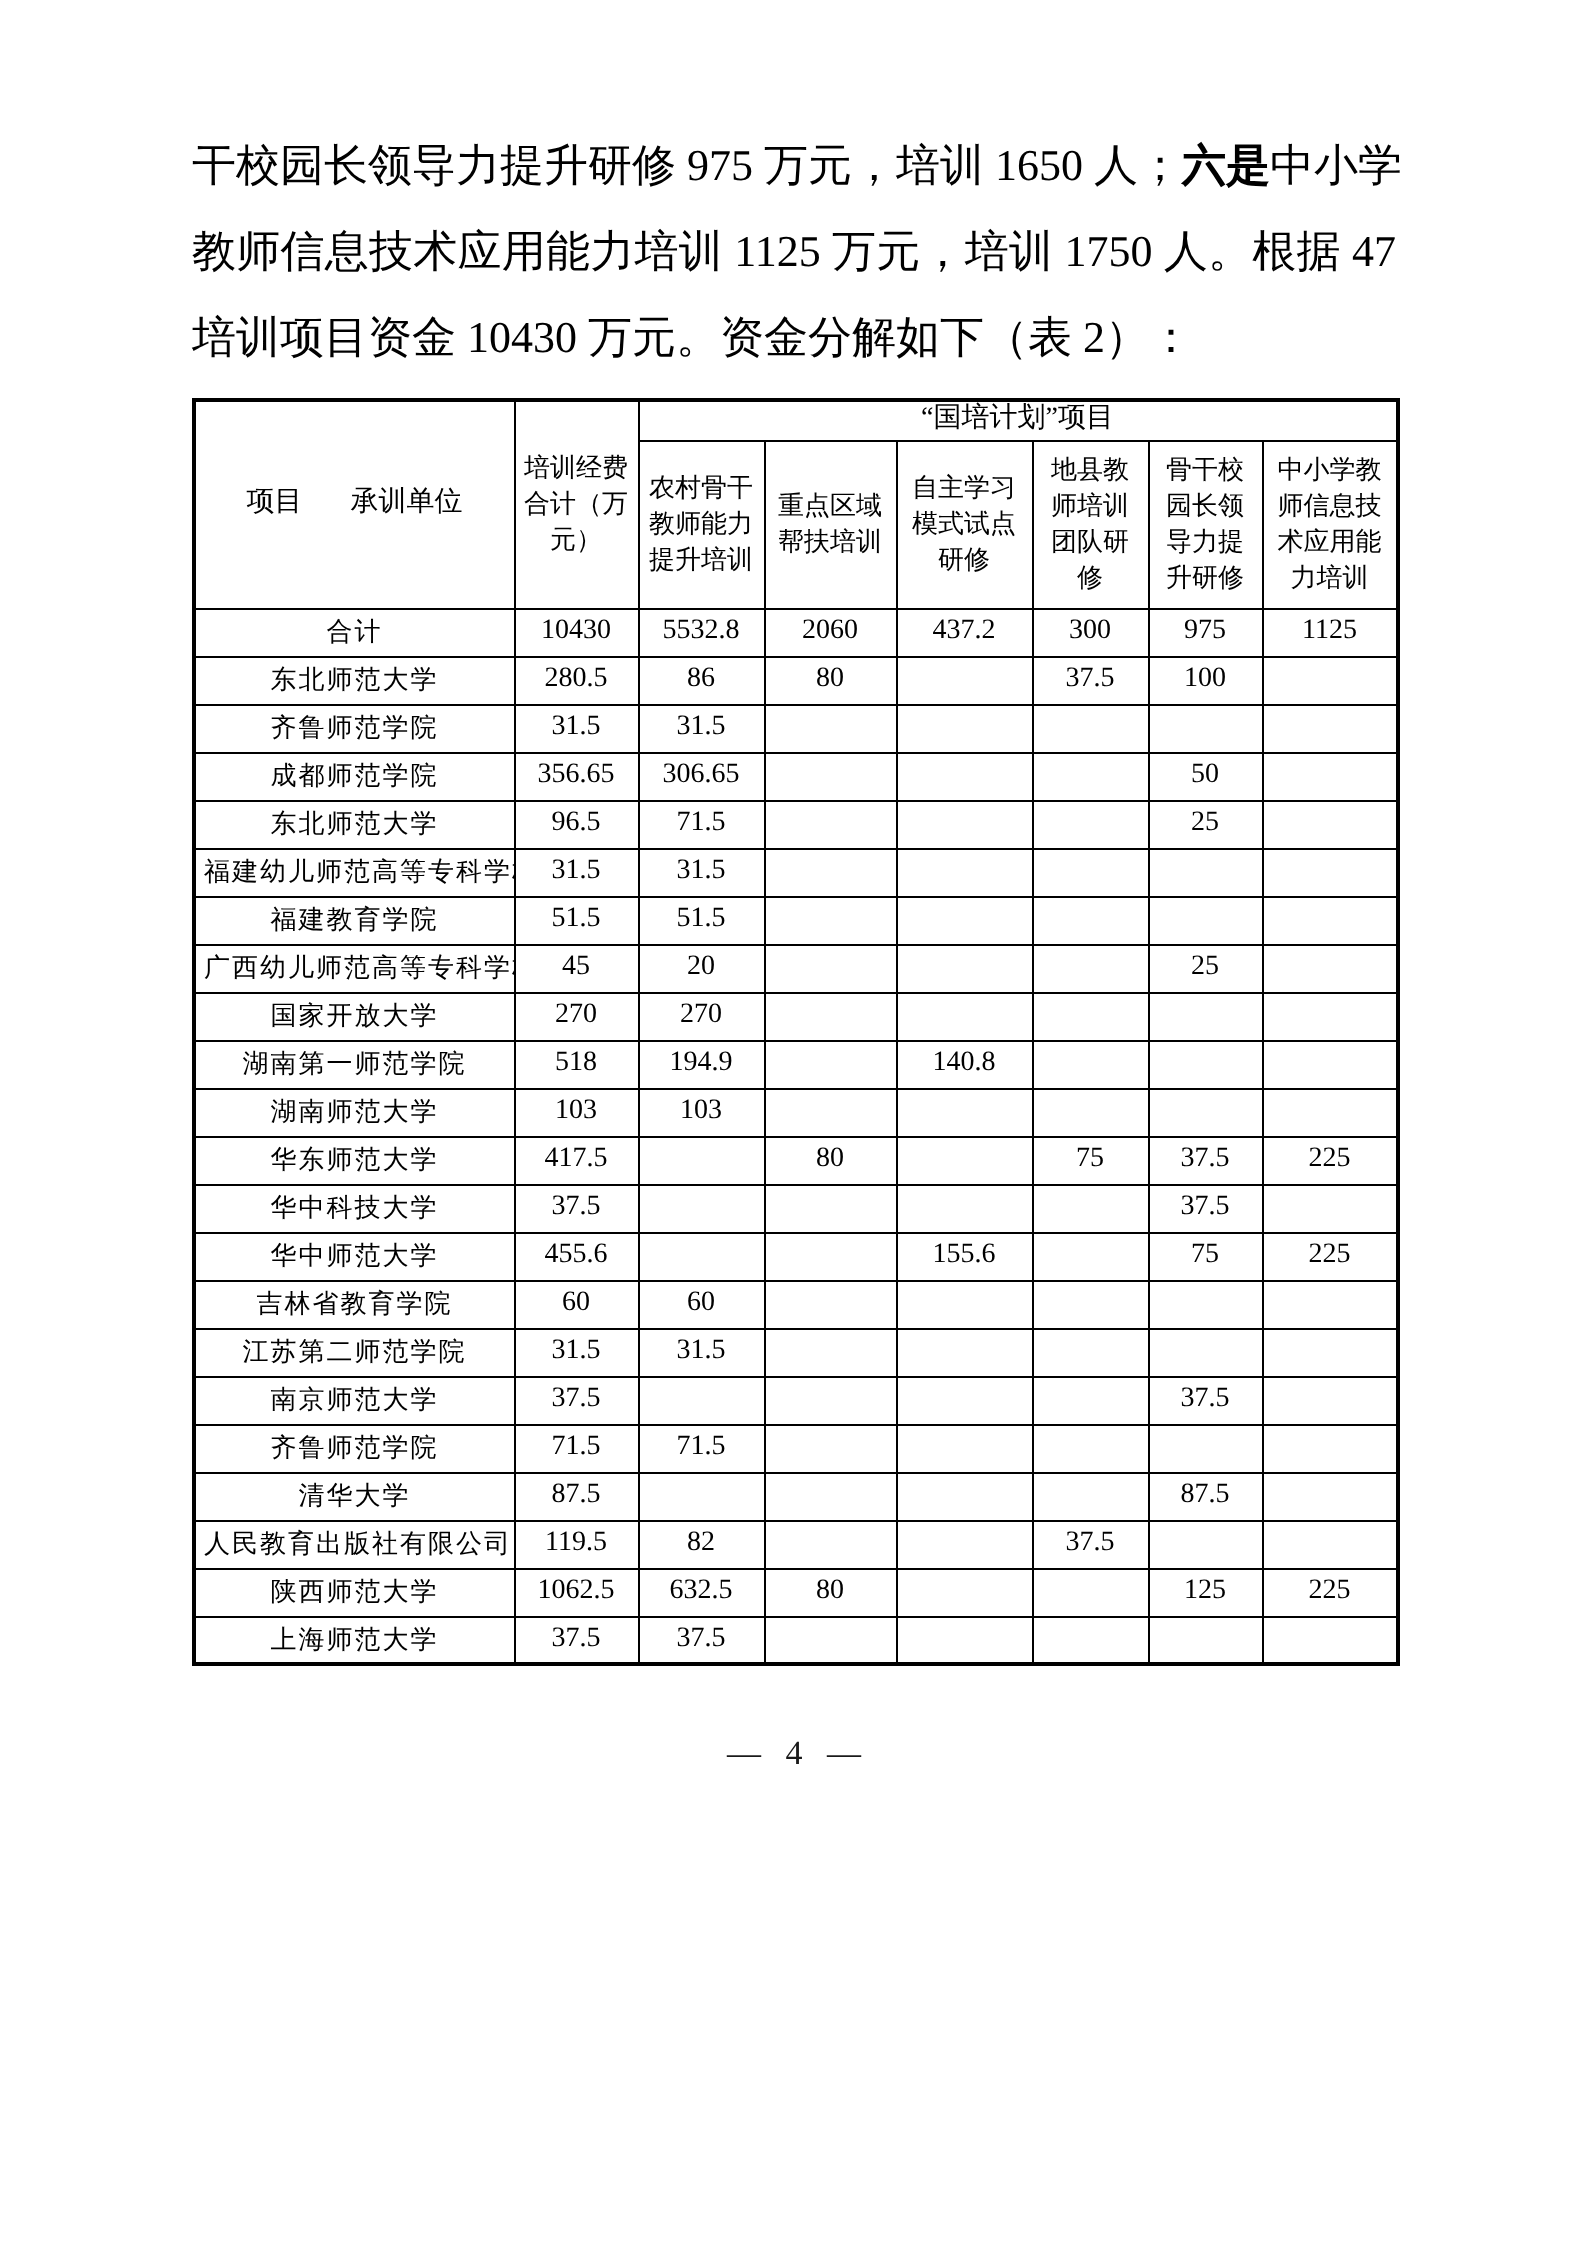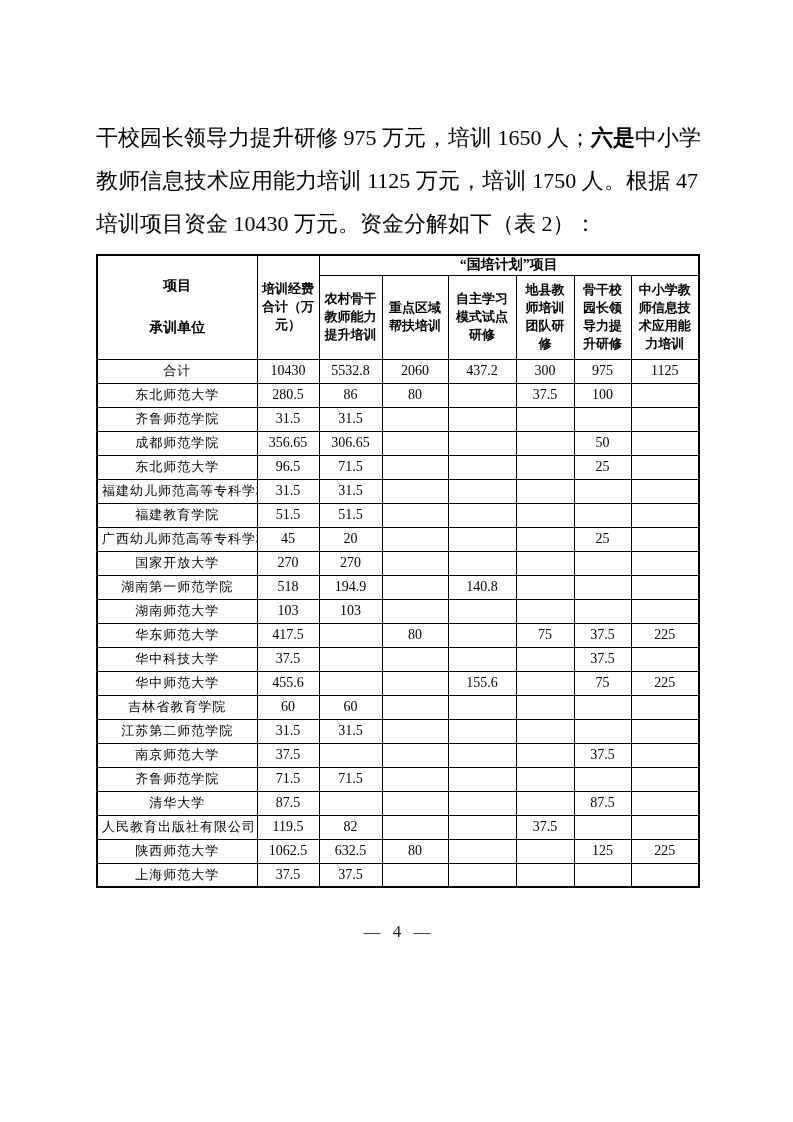--- a/index.html
+++ b/index.html
@@ -11,24 +11,23 @@
     color: #000000;
     font-family: "Liberation Serif", "DejaVu Serif", serif;
     overflow: hidden;
   }
   .content {
     width: 602px;
     margin-left: 96px;
   }
   
   .para {
-    padding-top: 92px;
+    padding-top: 61px;
     font-size: 22px;
     line-height: 43px;
-    margin-top: 24px;
   }
   .jline {
     text-align: justify;
     text-align-last: justify;
     white-space: nowrap;
   }
   .lline { text-align: left; }
   .bold-run { font-weight: bold; }
   
   .table-title {
@@ -57,29 +56,29 @@
   col.c2 { width: 62px; }
   col.c3 { width: 63px; }
   col.c4 { width: 66px; }
   col.c5 { width: 68px; }
   col.c6 { width: 58px; }
   col.c7 { width: 57px; }
   col.c8 { width: 68px; }
   tr.h1 { height: 20px; }
   tr.h2 { height: 84px; }
   thead th {
-    font-weight: bold;
+    font-weight: normal;
     font-size: 13px;
     line-height: 18px;
     word-break: break-all;
   }
   th.group-th { font-size: 14px; }
   th.col1-th .col1-inner {
     display: flex;
-    flex-direction: column;
+    flex-direction: row;
     justify-content: center;
     align-items: center;
     gap: 24px;
     height: 100%;
     font-size: 14px;
   }
   tbody tr { height: 24px; }
   tbody td.name-cell {
     font-size: 13px;
     letter-spacing: 1px;

